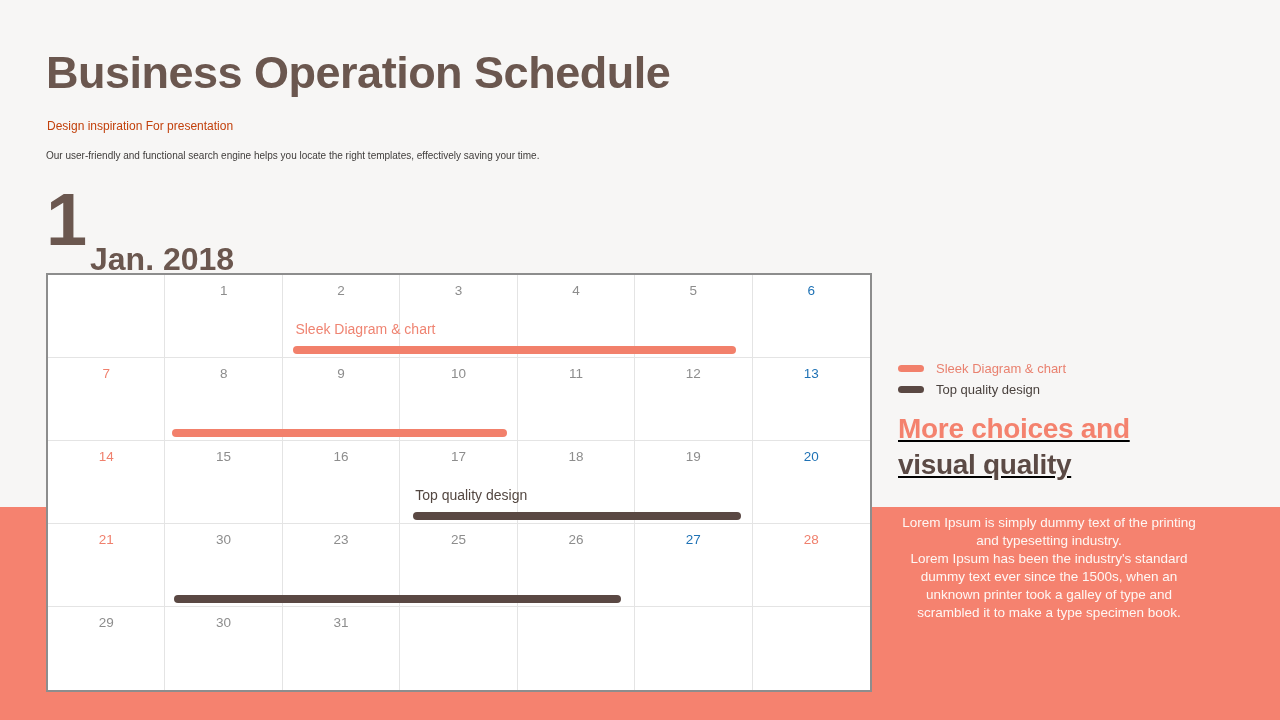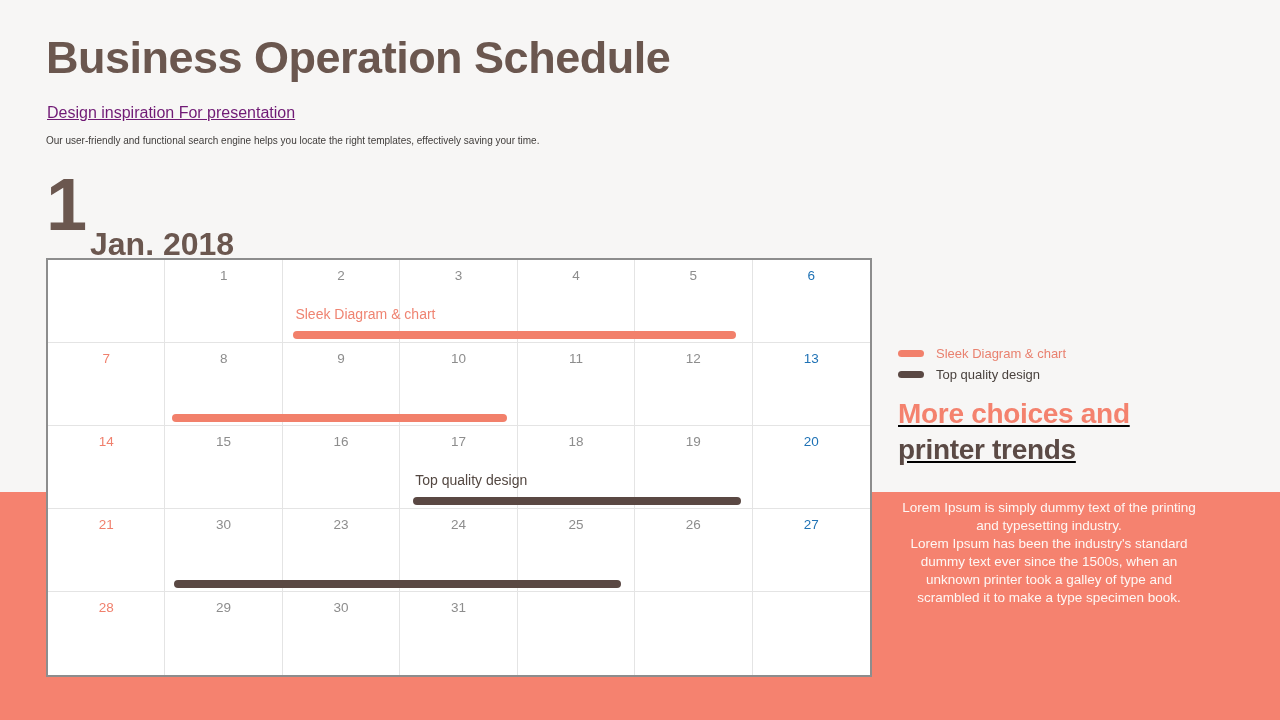--- a/index.html
+++ b/index.html
@@ -3,40 +3,40 @@
 <meta charset="utf-8">
 <style>
   * { margin: 0; padding: 0; box-sizing: border-box; }
   html, body { width: 1280px; height: 720px; }
   body {
     position: relative;
     font-family: "Liberation Sans", "DejaVu Sans", sans-serif;
     background: #f7f6f5;
     overflow: hidden;
   }
-  .slide { position: absolute; inset: 0; }
+  .slide { position: absolute; inset: 0; margin-top: 15px; }
 
   
   .accent-bg {
     position: absolute;
     left: 0; top: 492px;
     width: 1280px; height: 228px;
     background: #f5826f;
   }
 
   
   .title {
     position: absolute; left: 46px; top: 32px;
     font-size: 45px; font-weight: bold;
     letter-spacing: -0.5px;
     color: #6b574f;
   }
   .subtitle {
     position: absolute; left: 47px; top: 104px;
-    font-size: 16px; color: #701a75; text-decoration: underline;
+    font-size: 12px; color: #c2410c;
   }
   .description {
     position: absolute; left: 46px; top: 135px;
     font-size: 10px; color: #403d3b;
   }
 
   
   .month-number {
     position: absolute; left: 46px; top: 168px;
     font-size: 74px; font-weight: bold; line-height: 1;
@@ -156,21 +156,20 @@
         <div class="cell sun"><span class="day-number">14</span></div>
         <div class="cell"><span class="day-number">15</span></div>
         <div class="cell"><span class="day-number">16</span></div>
         <div class="cell"><span class="day-number">17</span></div>
         <div class="cell"><span class="day-number">18</span></div>
         <div class="cell"><span class="day-number">19</span></div>
         <div class="cell sat"><span class="day-number">20</span></div>
         <div class="cell sun"><span class="day-number">21</span></div>
         <div class="cell"><span class="day-number">30</span></div>
         <div class="cell"><span class="day-number">23</span></div>
-        <div class="cell"><span class="day-number">24</span></div>
         <div class="cell"><span class="day-number">25</span></div>
         <div class="cell"><span class="day-number">26</span></div>
         <div class="cell sat"><span class="day-number">27</span></div>
         <div class="cell sun"><span class="day-number">28</span></div>
         <div class="cell"><span class="day-number">29</span></div>
         <div class="cell"><span class="day-number">30</span></div>
         <div class="cell"><span class="day-number">31</span></div>
         <div class="cell"><span class="day-number"></span></div>
         <div class="cell"><span class="day-number"></span></div>
         <div class="cell sat"><span class="day-number"></span></div>
@@ -191,21 +190,21 @@
           <span class="legend-pill"></span>
           <span class="legend-label">Sleek Diagram &amp; chart</span>
         </div>
         <div class="legend-item quality">
           <span class="legend-pill"></span>
           <span class="legend-label">Top quality design</span>
         </div>
       </div>
     <h2 class="aside-heading">
       <span class="line1">More choices and</span><br>
-      <span class="line2">printer trends</span>
+      <span class="line2">visual quality</span>
     </h2>
     <div class="aside-paragraph">
       <div>Lorem Ipsum is simply dummy text of the printing and typesetting industry.</div>
       <div>Lorem Ipsum has been the industry's standard dummy text ever since the 1500s, when an unknown printer took a galley of type and scrambled it to make a type specimen book.</div>
     </div>
   </div>
 
 </div>
 
 </body></html>

